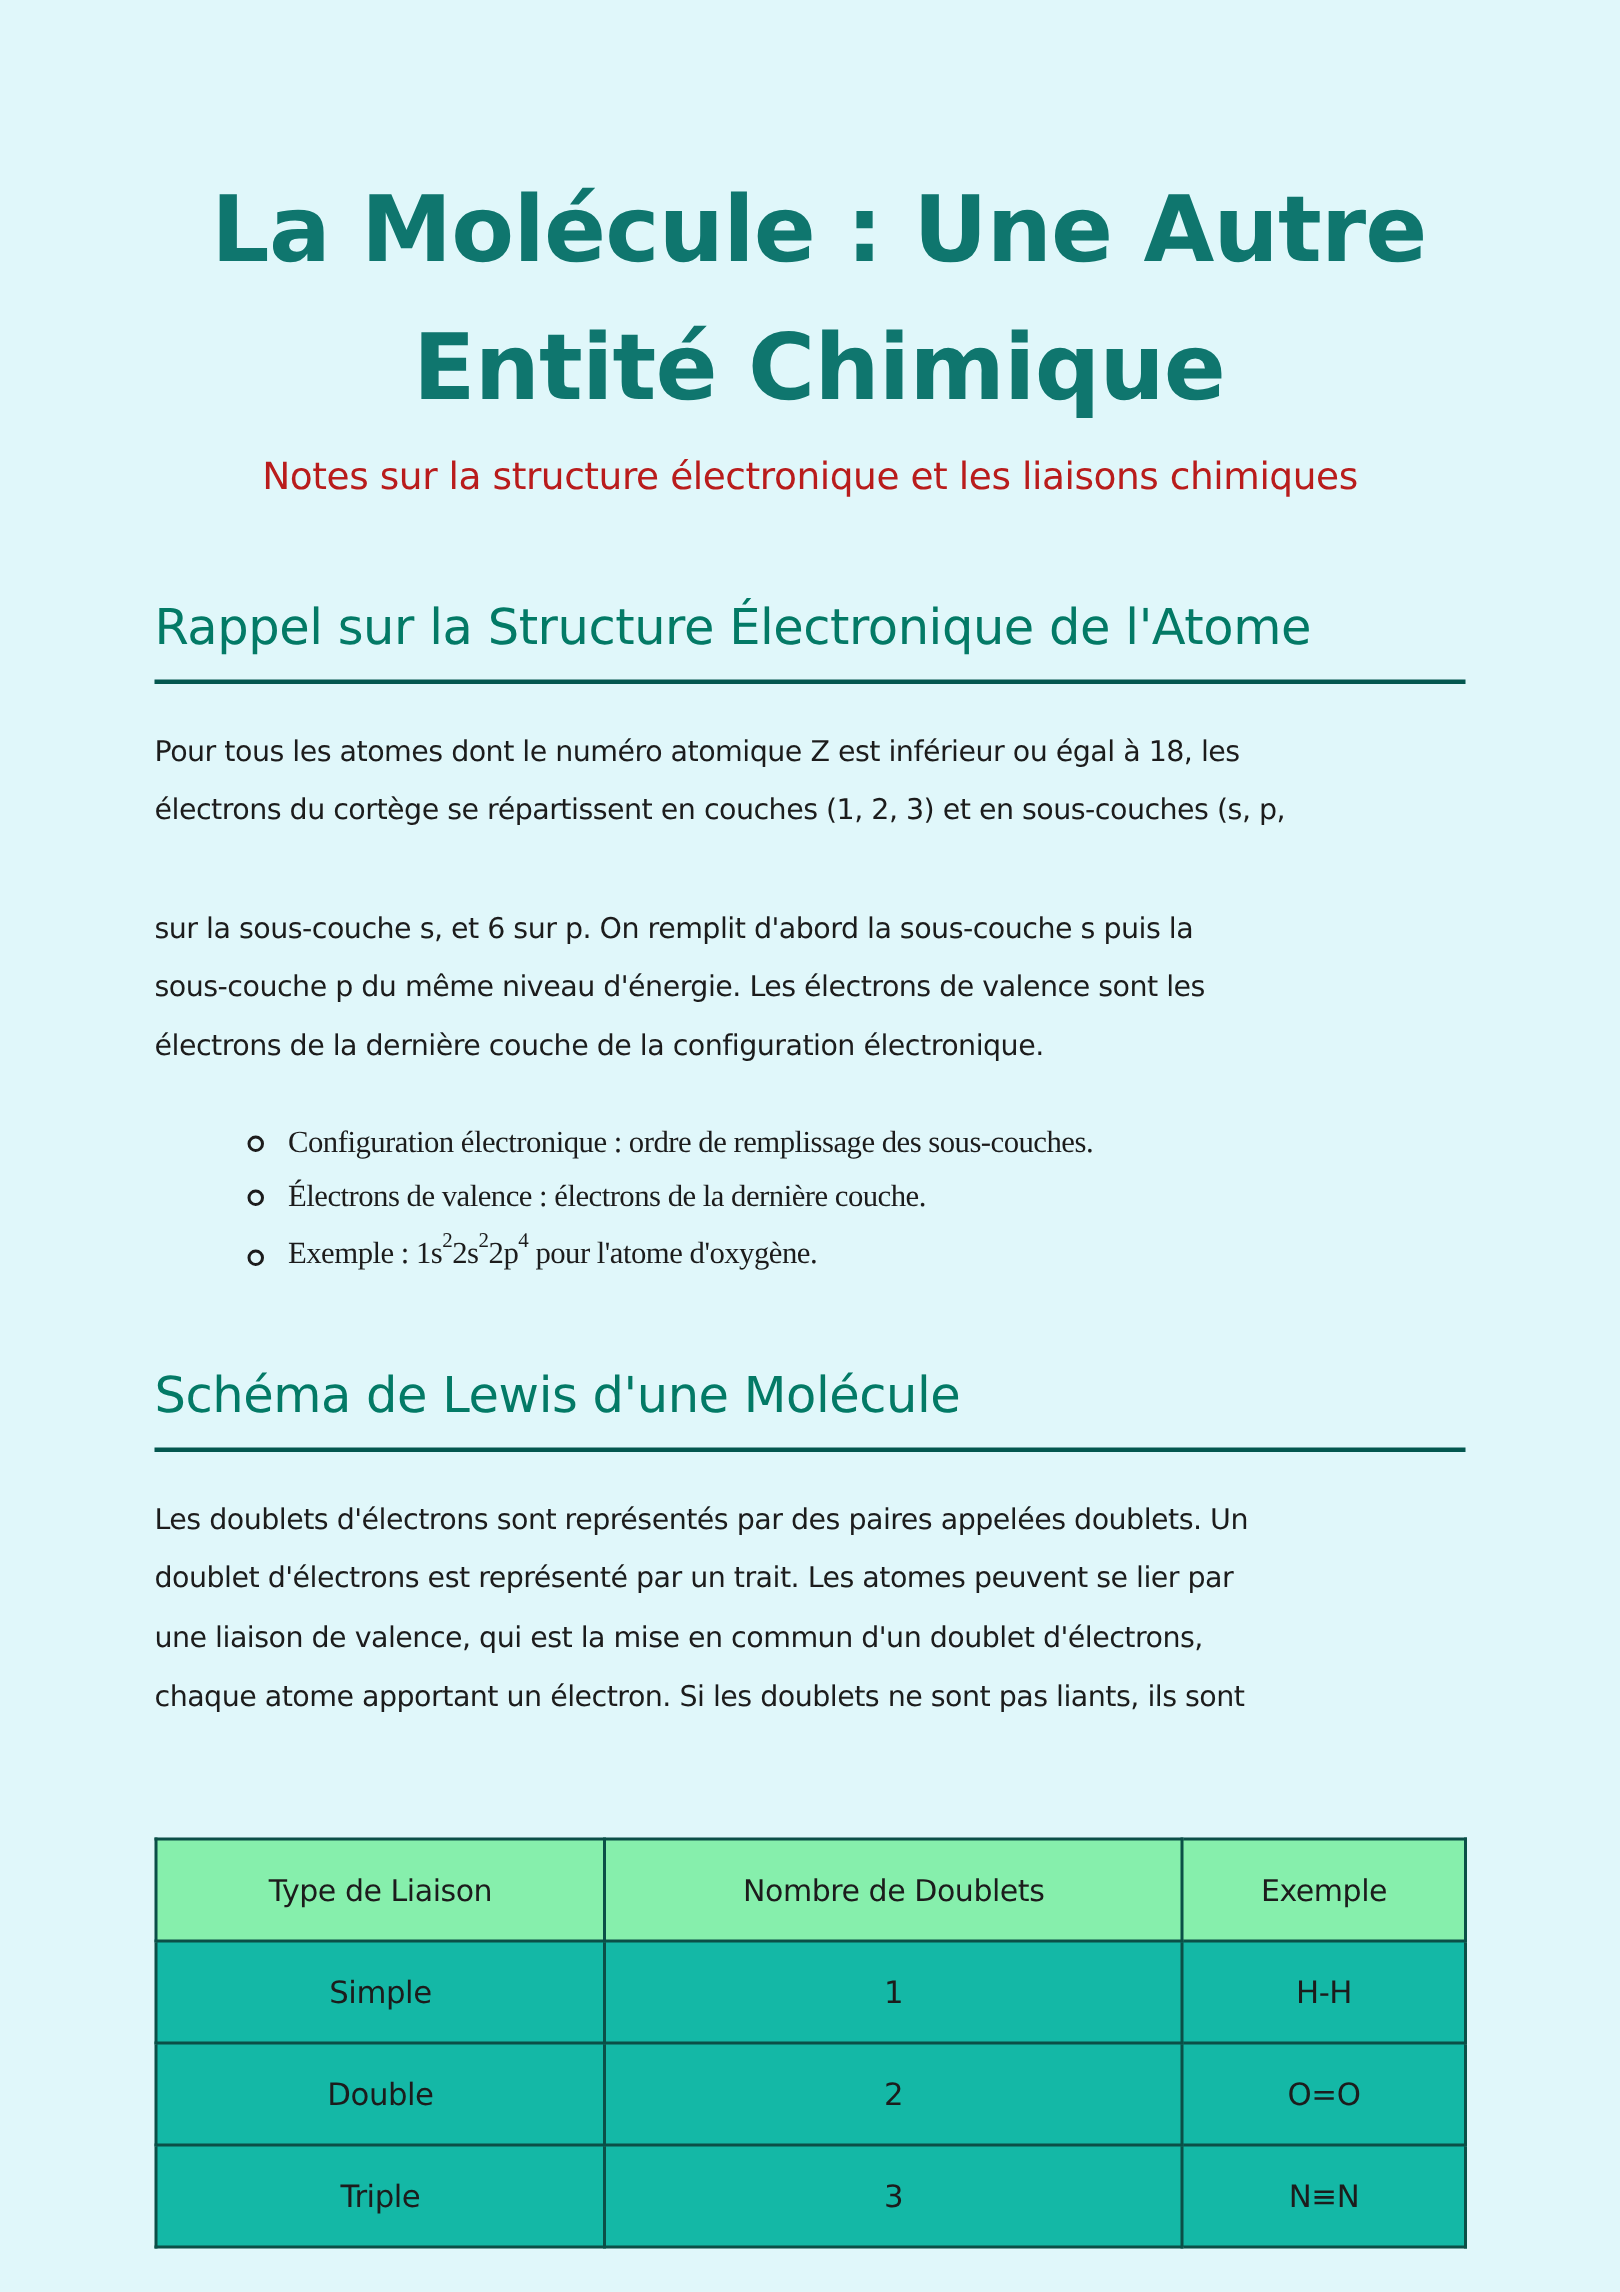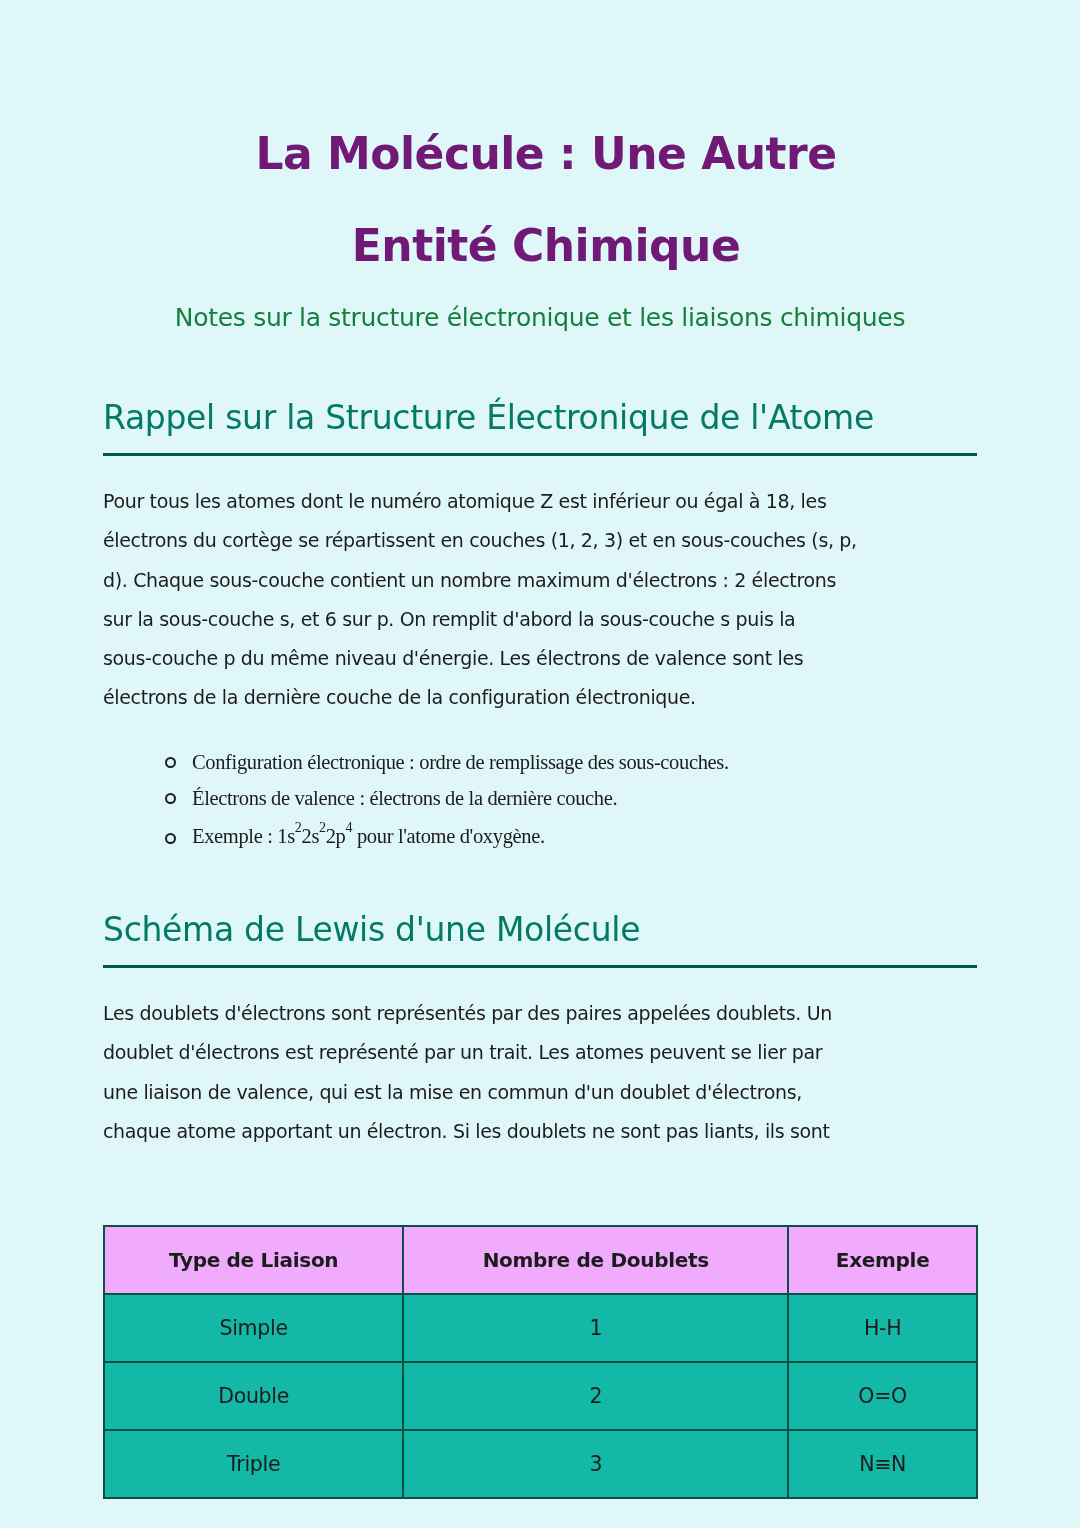--- a/index.html
+++ b/index.html
@@ -19,35 +19,35 @@
       height: 1528px;
       padding: 0 103px;
     }
     .title {
       position: absolute;
       left: 0; right: 0;
       top: 108px;
       text-align: center;
       font-family: "DejaVu Sans", sans-serif;
       font-weight: bold;
-      font-size: 44px;
+      font-size: 61px;
       line-height: 92px;
-      color: #701a75;
+      color: #0f766e;
       letter-spacing: -0.5px;
       padding-left: 12px;
     }
     .subtitle {
       position: absolute;
       left: 0; right: 0;
       top: 300px;
       text-align: center;
       font-family: "DejaVu Sans", sans-serif;
       font-size: 25px;
       line-height: 36px;
-      color: #15803d;
+      color: #b91c1c;
       letter-spacing: -0.3px;
     }
     .section-heading {
       position: absolute;
       left: 103px;
       width: 874px;
       font-family: "DejaVu Sans", sans-serif;
       font-weight: normal;
       font-size: 33px;
       line-height: 44px;
@@ -108,22 +108,22 @@
       font-size: 20.5px;
       letter-spacing: -0.3px;
     }
     .bond-table th, .bond-table td {
       border: 2px solid #0b4f47;
       text-align: center;
       height: 68px;
       color: #1c1c1c;
     }
     .bond-table th {
-      background: #f0abfc;
-      font-weight: bold;
+      background: #86efac;
+      font-weight: normal;
       font-size: 20px;
     }
     .bond-table td { background: #14b8a6; }
     .col1 { width: 300px; }
     .col2 { width: 386px; }
     .col3 { width: 189px; }
   </style>
 </head>
 <body>
 
@@ -134,21 +134,21 @@
     <span>Entité Chimique</span>
   </h1>
 
   <div class="subtitle">Notes sur la structure électronique et les liaisons chimiques</div>
 
   <h2 class="section-heading" id="h1">Rappel sur la Structure Électronique de l'Atome</h2>
 
   <div class="paragraph" id="p1">
     <span>Pour tous les atomes dont le numéro atomique Z est inférieur ou égal à 18, les</span><br>
     <span>électrons du cortège se répartissent en couches (1, 2, 3) et en sous-couches (s, p,</span><br>
-    <span>d). Chaque sous-couche contient un nombre maximum d'électrons : 2 électrons</span><br>
+    <br>
     <span>sur la sous-couche s, et 6 sur p. On remplit d'abord la sous-couche s puis la</span><br>
     <span>sous-couche p du même niveau d'énergie. Les électrons de valence sont les</span><br>
     <span>électrons de la dernière couche de la configuration électronique.</span>
   </div>
 
   <ul class="bullets">
     <li>
       <span class="bullet"></span>
       <span>Configuration électronique : ordre de remplissage des sous-couches.</span>
     </li>

